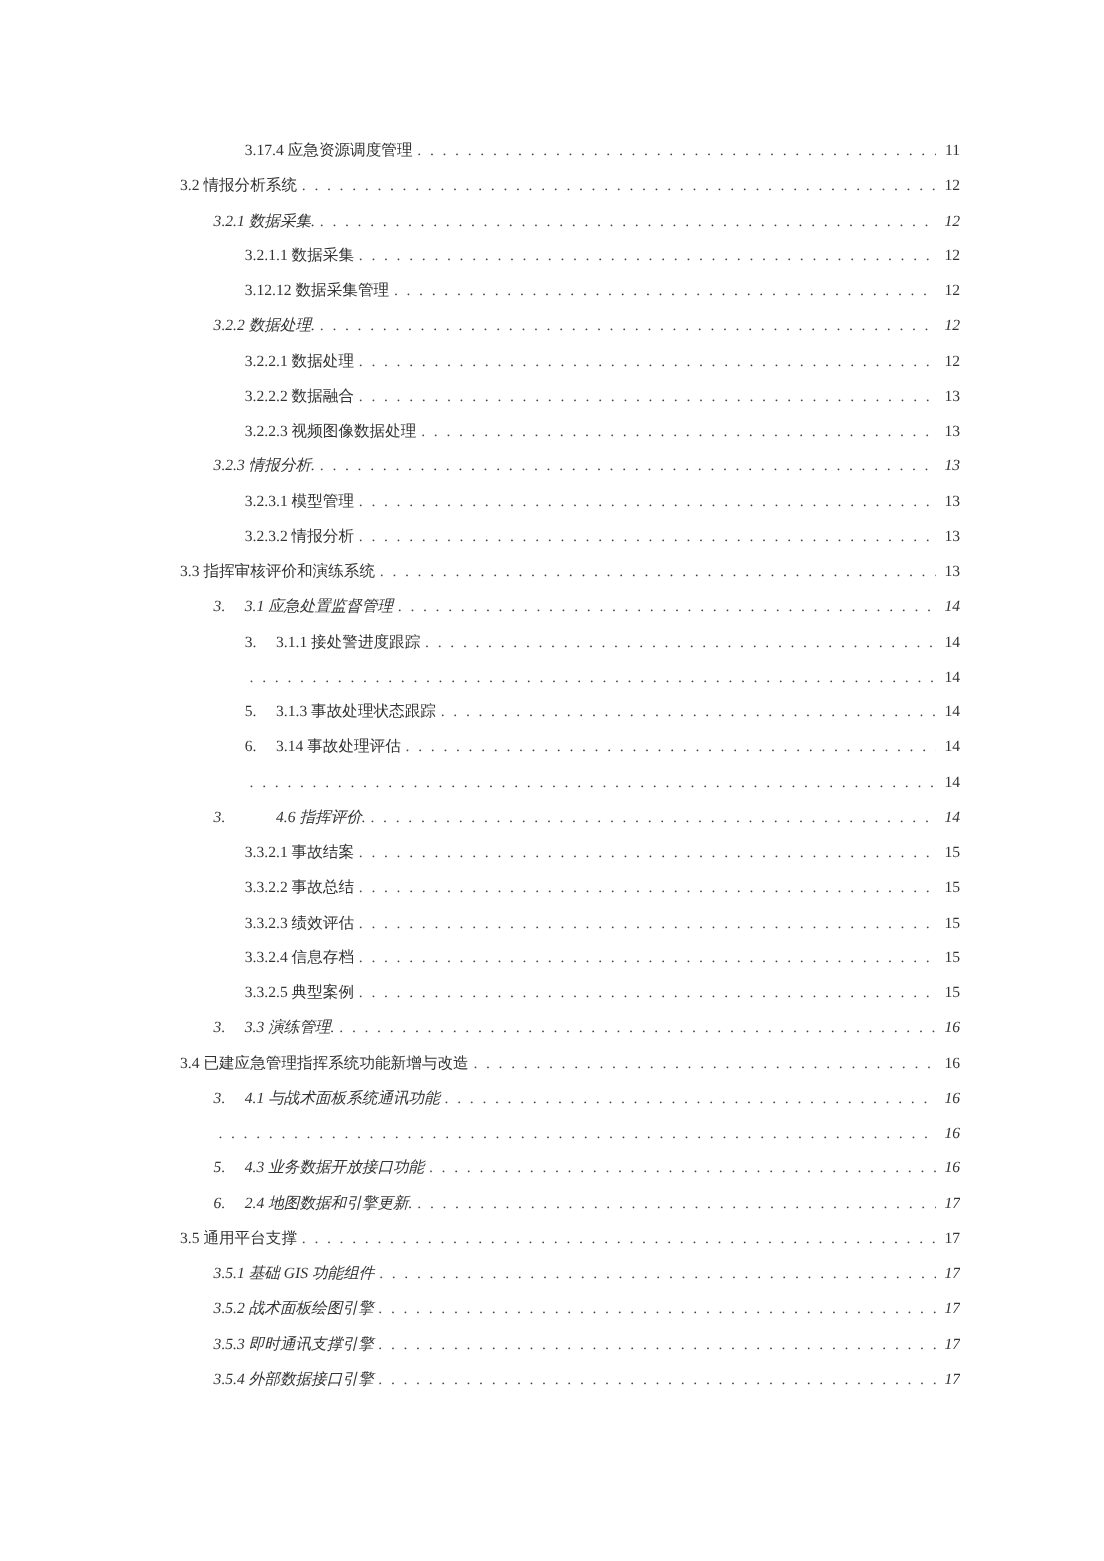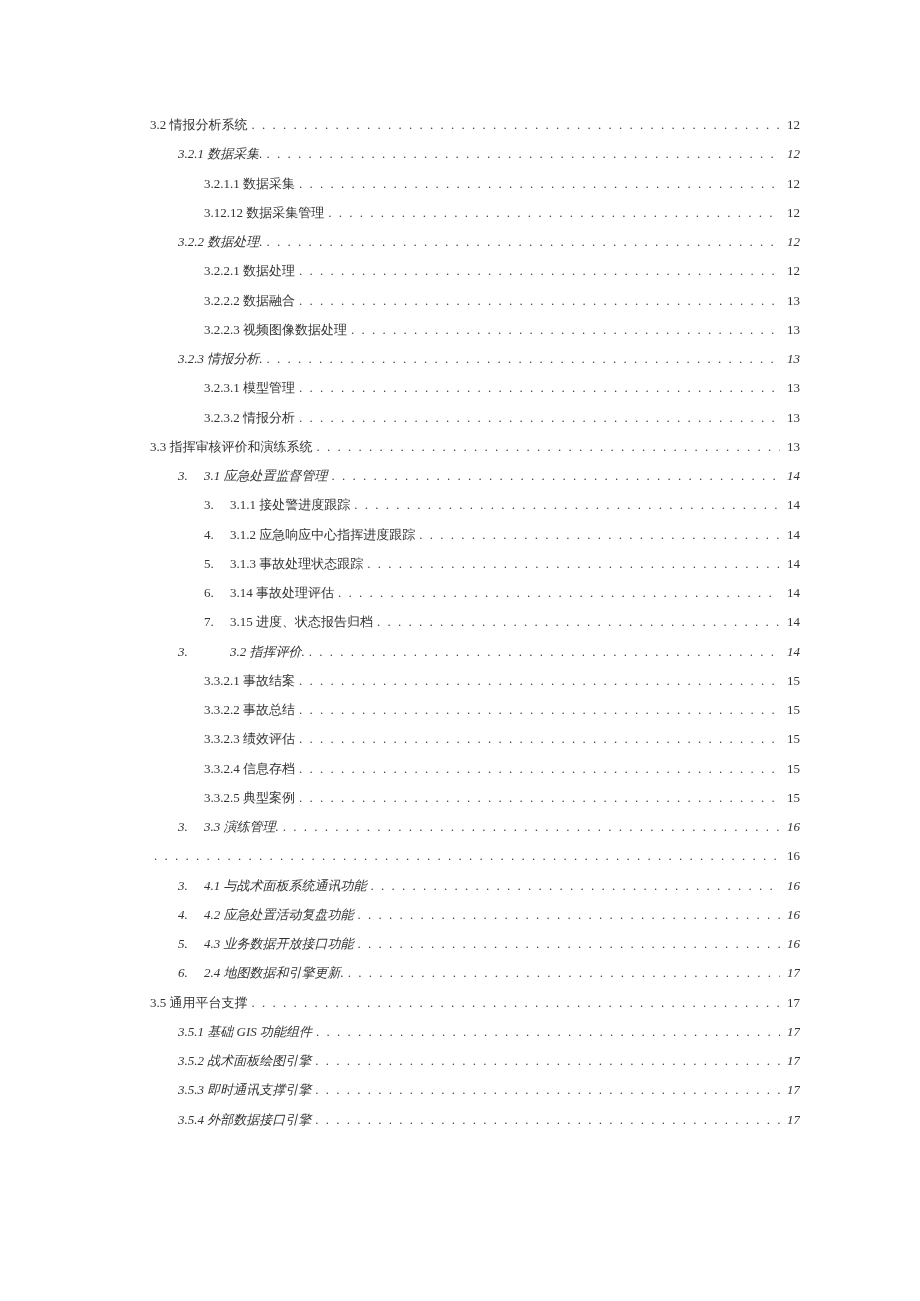--- a/index.html
+++ b/index.html
@@ -46,20 +46,25 @@
       font-style: normal;
     }
     .it-num {
       font-style: italic;
     }
   </style>
 </head>
 <body>
 
 <div class="toc" id="toc-root">
+    <div class="toc-entry lvl-4">
+      <span class="toc-label">3.17.4 应急资源调度管理</span>
+      <span class="toc-leader"></span>
+      <span class="toc-page">11</span>
+    </div>
     <div class="toc-entry lvl-2">
       <span class="toc-label">3.2 情报分析系统</span>
       <span class="toc-leader"></span>
       <span class="toc-page">12</span>
     </div>
     <div class="toc-entry lvl-3 italic">
       <span class="toc-label">3.2.1 数据采集.</span>
       <span class="toc-leader"></span>
       <span class="toc-page">12</span>
     </div>
@@ -117,41 +122,39 @@
       <span class="toc-label"><span class="numcol it-num">3.</span><span>3.1 应急处置监督管理</span></span>
       <span class="toc-leader"></span>
       <span class="toc-page">14</span>
     </div>
     <div class="toc-entry lvl-4n">
       <span class="toc-label"><span class="numcol">3.</span><span>3.1.1 接处警进度跟踪</span></span>
       <span class="toc-leader"></span>
       <span class="toc-page">14</span>
     </div>
     <div class="toc-entry lvl-4n">
-      <span class="toc-label"><span class="numcol">4.</span><span>3.1.2 应急响应中心指挥进度跟踪</span></span>
       <span class="toc-leader"></span>
       <span class="toc-page">14</span>
     </div>
     <div class="toc-entry lvl-4n">
       <span class="toc-label"><span class="numcol">5.</span><span>3.1.3 事故处理状态跟踪</span></span>
       <span class="toc-leader"></span>
       <span class="toc-page">14</span>
     </div>
     <div class="toc-entry lvl-4n">
       <span class="toc-label"><span class="numcol">6.</span><span>3.14 事故处理评估</span></span>
       <span class="toc-leader"></span>
       <span class="toc-page">14</span>
     </div>
     <div class="toc-entry lvl-4n">
-      <span class="toc-label"><span class="numcol">7.</span><span>3.15 进度、状态报告归档</span></span>
-      <span class="toc-leader"></span>
-      <span class="toc-page">14</span>
-    </div>
-    <div class="toc-entry lvl-4m italic">
-      <span class="toc-label"><span class="numcol it-num">3.</span><span style="display: inline-block; width: 26px;"></span><span>3.2 指挥评价.</span></span>
+      <span class="toc-leader"></span>
+      <span class="toc-page">14</span>
+    </div>
+    <div class="toc-entry lvl-4m italic">
+      <span class="toc-label"><span class="numcol it-num">3.</span><span style="display: inline-block; width: 26px;"></span><span>4.6 指挥评价.</span></span>
       <span class="toc-leader"></span>
       <span class="toc-page">14</span>
     </div>
     <div class="toc-entry lvl-4">
       <span class="toc-label">3.3.2.1 事故结案</span>
       <span class="toc-leader"></span>
       <span class="toc-page">15</span>
     </div>
     <div class="toc-entry lvl-4">
       <span class="toc-label">3.3.2.2 事故总结</span>
@@ -172,30 +175,30 @@
       <span class="toc-label">3.3.2.5 典型案例</span>
       <span class="toc-leader"></span>
       <span class="toc-page">15</span>
     </div>
     <div class="toc-entry lvl-4m italic">
       <span class="toc-label"><span class="numcol it-num">3.</span><span>3.3 演练管理.</span></span>
       <span class="toc-leader"></span>
       <span class="toc-page">16</span>
     </div>
     <div class="toc-entry lvl-2">
+      <span class="toc-label">3.4 已建应急管理指挥系统功能新增与改造</span>
       <span class="toc-leader"></span>
       <span class="toc-page">16</span>
     </div>
     <div class="toc-entry lvl-4m italic">
       <span class="toc-label"><span class="numcol it-num">3.</span><span>4.1 与战术面板系统通讯功能</span></span>
       <span class="toc-leader"></span>
       <span class="toc-page">16</span>
     </div>
     <div class="toc-entry lvl-4m italic">
-      <span class="toc-label"><span class="numcol it-num">4.</span><span>4.2 应急处置活动复盘功能</span></span>
       <span class="toc-leader"></span>
       <span class="toc-page">16</span>
     </div>
     <div class="toc-entry lvl-4m italic">
       <span class="toc-label"><span class="numcol it-num">5.</span><span>4.3 业务数据开放接口功能</span></span>
       <span class="toc-leader"></span>
       <span class="toc-page">16</span>
     </div>
     <div class="toc-entry lvl-4m italic">
       <span class="toc-label"><span class="numcol it-num">6.</span><span>2.4 地图数据和引擎更新.</span></span>

